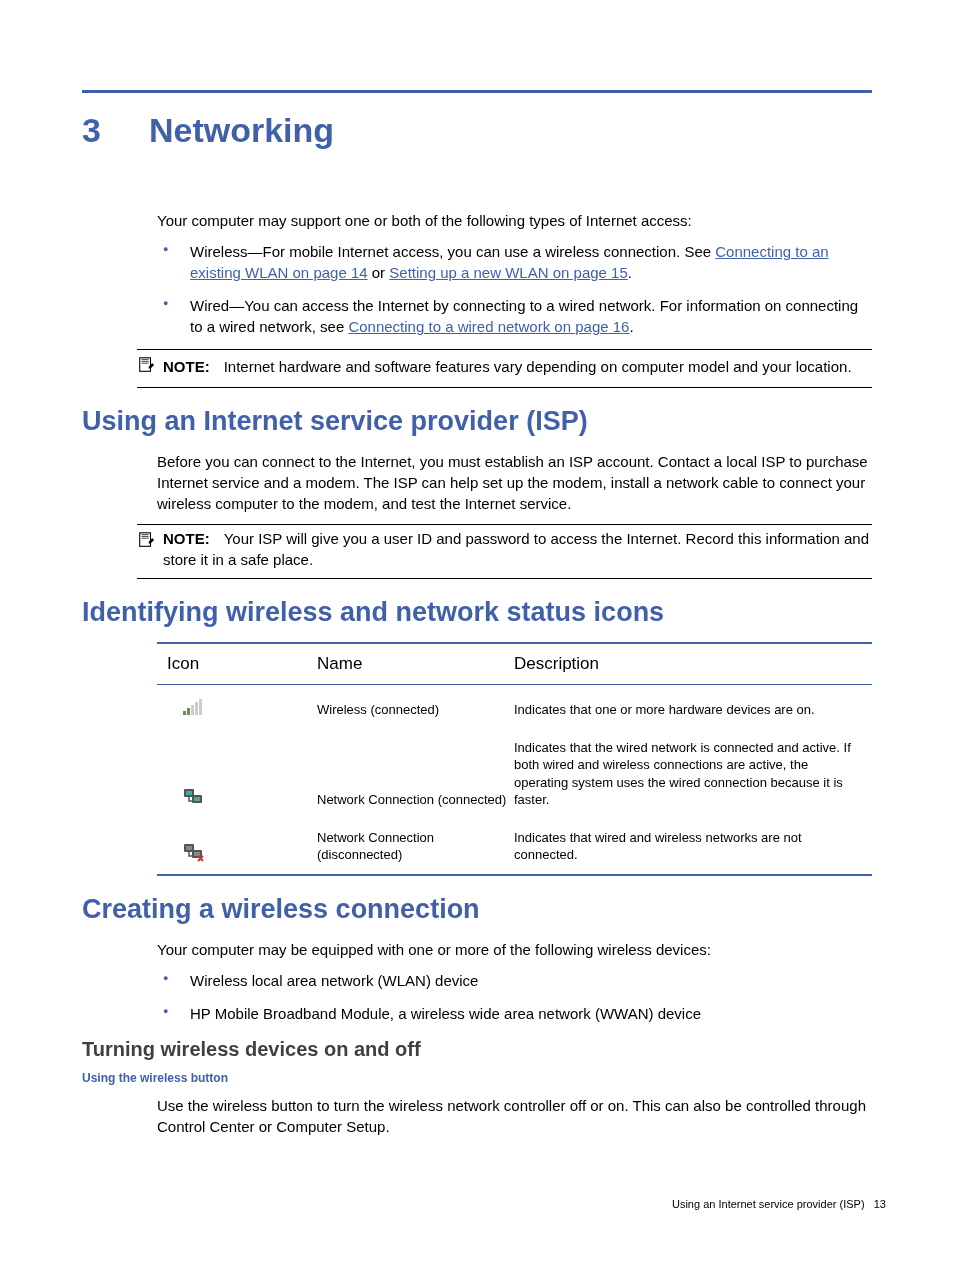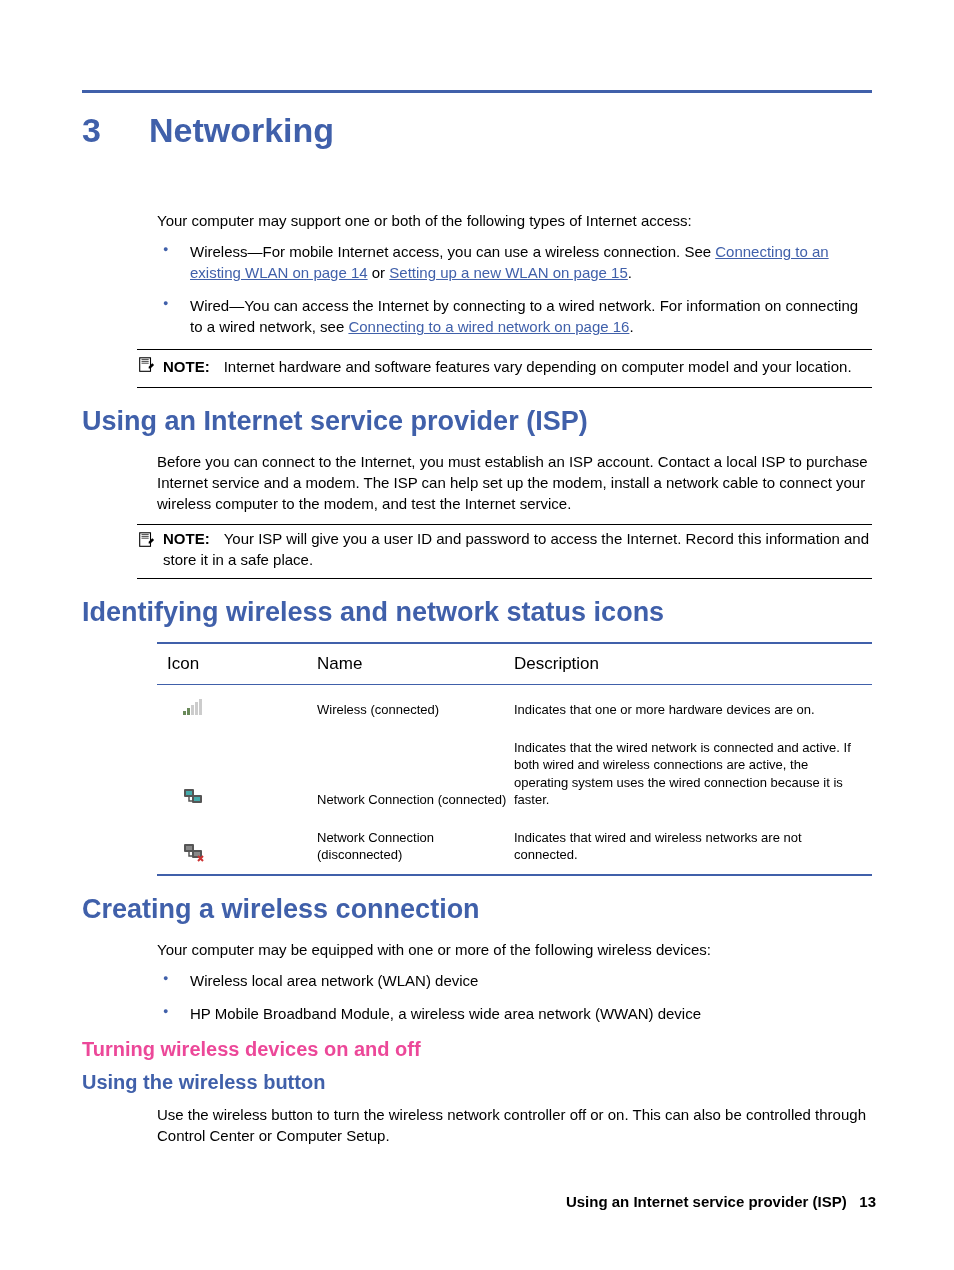--- a/index.html
+++ b/index.html
@@ -46,25 +46,25 @@
   .note-content { flex: 1; }
   h2 {
     font-size: 27px;
     font-weight: bold;
     color: #4060aa;
     margin: 16px 0 14px 0;
   }
   h3 {
     font-size: 20px;
     font-weight: bold;
-    color: #ec4899;
+    color: #404040;
     margin: 14px 0 0 0;
   }
   h4 {
-    font-size: 20px;
+    font-size: 12px;
     font-weight: bold;
     color: #4060aa;
     margin: 10px 0 10px 0;
   }
   .status-table {
     margin: 10px 0 18px 75px;
     width: calc(100% - 75px);
     border-top: 2px solid #4060aa;
     border-bottom: 2px solid #4060aa;
   }
@@ -82,23 +82,22 @@
     line-height: 1.35;
     align-items: flex-end;
   }
   .col-icon { width: 160px; padding-left: 10px; }
   .col-name { width: 197px; }
   .col-desc { flex: 1; padding-right: 10px; }
   .icon-svg { width: 24px; height: 24px; display: block; margin-left: 14px; }
   .footer {
     position: absolute;
     bottom: 60px;
-    right: 78px;
-    font-size: 15px;
-    font-weight: bold;
+    right: 68px;
+    font-size: 11px;
   }
 </style>
 </head>
 <body>
 
 <div class="rule-top"></div>
 
 <div class="chapter-title">
   <span>3</span>
   <span>Networking</span>

